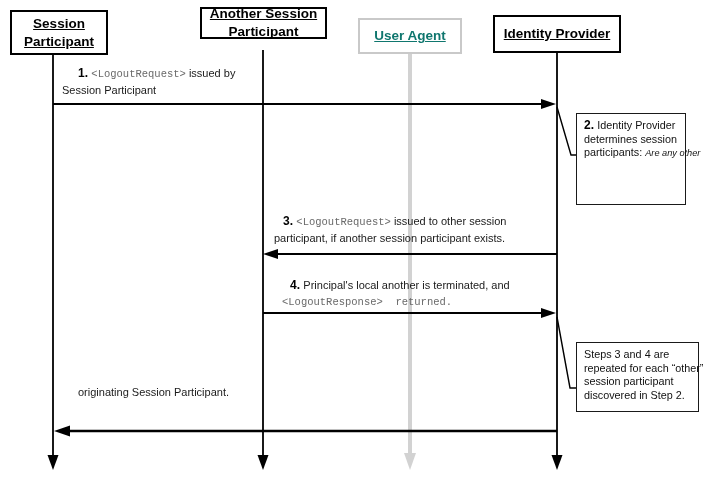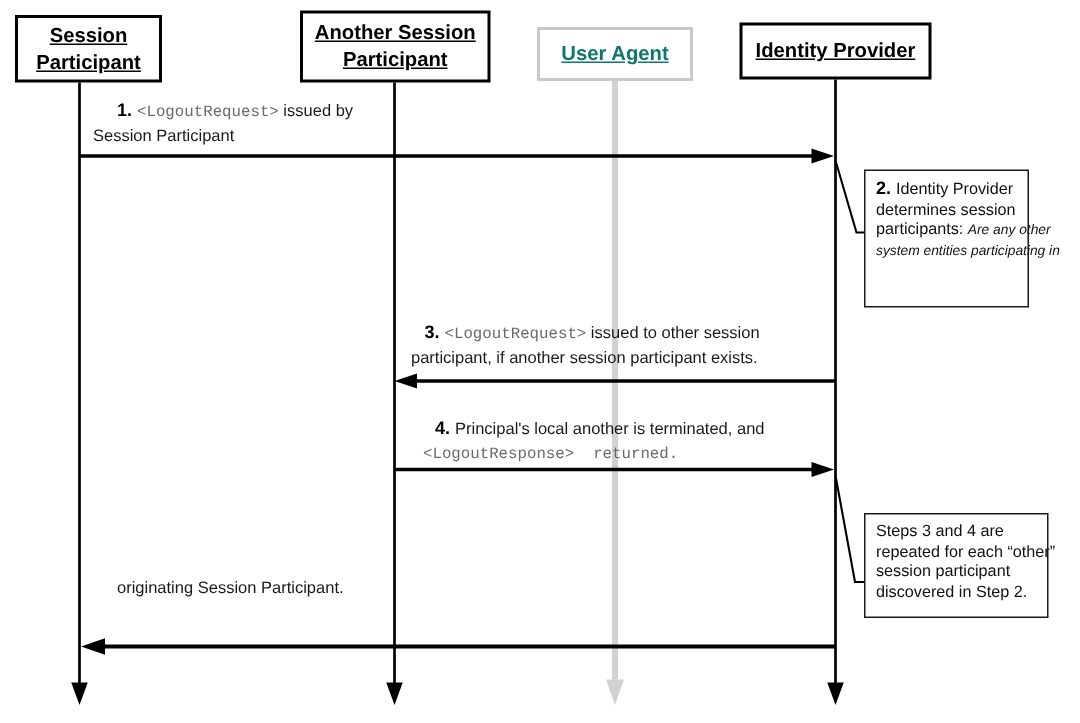--- a/index.html
+++ b/index.html
@@ -73,21 +73,21 @@
 
     <polyline points="557,317 570,388 577,388" fill="none" stroke="#000" stroke-width="1.4"></polyline>
 
     <line x1="557" y1="431" x2="68" y2="431" stroke="#000" stroke-width="2.6"></line>
     <polygon points="54,431 70,425.5 70,436.5" fill="#000"></polygon>
   </svg>
 
   <div class="actor" style="left:10px; top:10px; width:98px; height:45px;">
     <span class="lbl">Session Participant</span>
   </div>
-  <div class="actor" style="left:200px; top:7px; width:127px; height:48px;">
+  <div class="actor" style="left:200px; top:7px; width:127px; height:32px;">
     <span class="lbl">Another Session Participant</span>
   </div>
   <div class="actor muted" style="left:358px; top:18px; width:104px; height:36px;">
     <span class="lbl">User Agent</span>
   </div>
   <div class="actor" style="left:493px; top:15px; width:128px; height:38px;">
     <span class="lbl">Identity Provider</span>
   </div>
 
   <div class="msg" style="left:62px; top:66px; width:225px; --ind:16px;">
@@ -103,21 +103,20 @@
       <div class="line"><span class="seg-m">&lt;LogoutResponse&gt;  returned.</span></div>
     </div>
   <div class="msg" style="left:66px; top:385px; width:235px; --ind:12px;">
       <div class="line"><span class="seg-p">originating Session Participant.</span></div>
     </div>
 
   <div class="note" style="left:576px; top:113px; width:110px; height:92px;">
       <div class="line"><span class="seg-b">2. </span><span class="seg-p">Identity Provider</span></div>
       <div class="line"><span class="seg-p">determines session</span></div>
       <div class="line"><span class="seg-p">participants: </span><span class="seg-i">Are any other</span></div>
-      <div class="line"><span class="seg-i">system entities participating in</span></div>
     </div>
   <div class="note" style="left:576px; top:342px; width:123px; height:70px;">
       <div class="line"><span class="seg-p">Steps 3 and 4 are</span></div>
       <div class="line"><span class="seg-p">repeated for each “other”</span></div>
       <div class="line"><span class="seg-p">session participant</span></div>
       <div class="line"><span class="seg-p">discovered in Step 2.</span></div>
     </div>
 
 </div>
 

